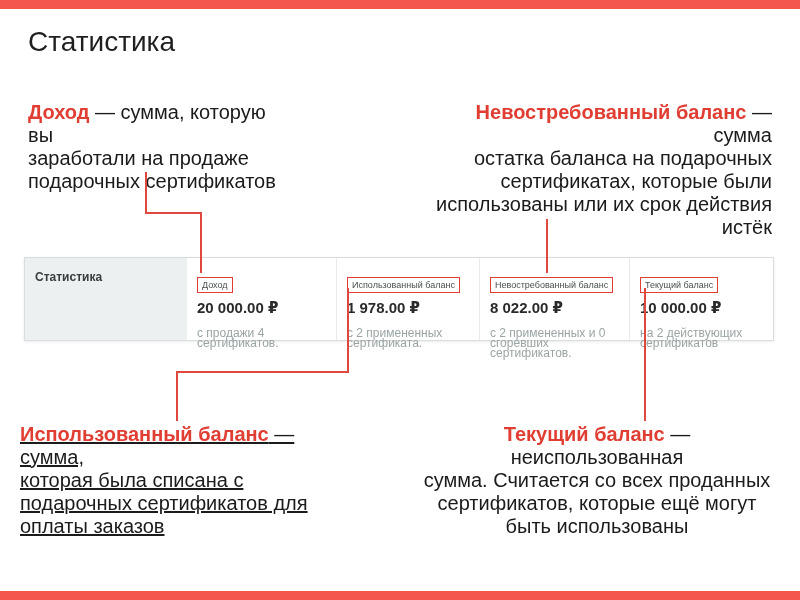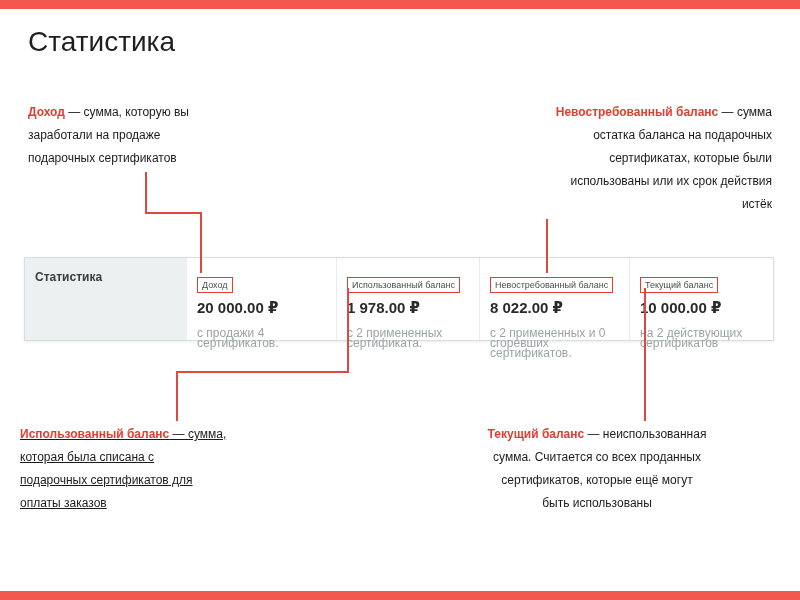--- a/index.html
+++ b/index.html
@@ -18,21 +18,21 @@
   .accent-bar.bottom { bottom: 0; }
 
   .page-title {
     position: absolute; left: 28px; top: 26px;
     margin: 0;
     font-size: 28px; font-weight: 500; color: #1f1f1f;
   }
 
   .note {
     position: absolute;
-    font-size: 12px; line-height: 23px;
+    font-size: 20px; line-height: 23px;
     color: #1b1b1b;
     white-space: pre-line;
   }
   .note .term { font-weight: bold; color: #e03d33; }
   .note.tl { left: 28px; top: 101px; width: 260px; }
   .note.tr { right: 28px; top: 101px; width: 340px; text-align: right; }
   .note.bl { left: 20px; top: 423px; width: 300px; text-decoration: underline; }
   .note.br { right: 28px; top: 423px; width: 350px; text-align: center; }
 
   .strip {

